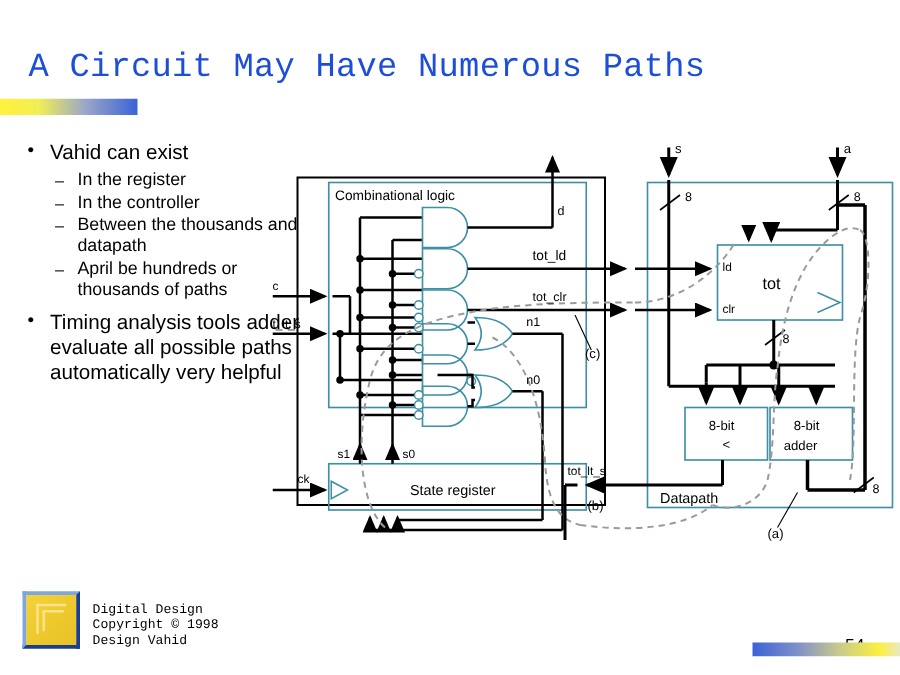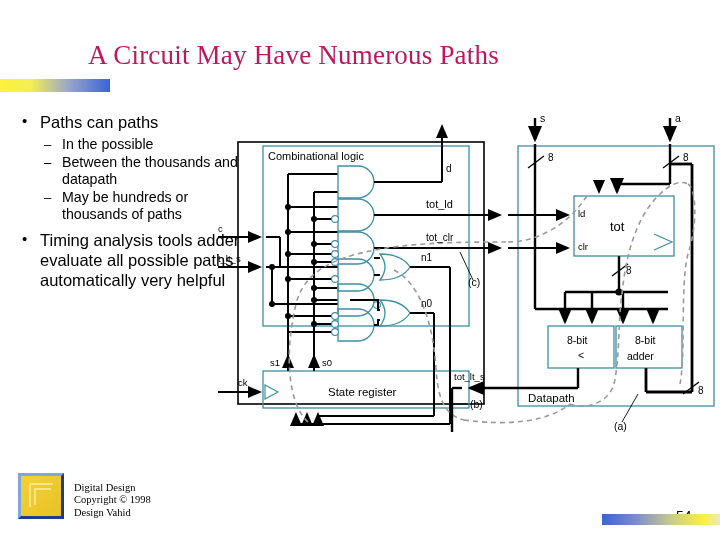--- a/index.html
+++ b/index.html
@@ -14,22 +14,22 @@
     width: 720px; height: 540px;
     background: #ffffff;
   }
   
   .title {
     position: absolute;
     left: 0; top: 40px;
     width: 587px;
     text-align: center;
     font-size: 27px;
-    color: #be185d;
-    font-family: Liberation Serif, serif;
+    color: #1d4ed8;
+    font-family: Liberation Mono, monospace;
     letter-spacing: 0.2px;
     white-space: nowrap;
   }
   .title-rule {
     position: absolute;
     left: 0px; top: 79px;
     width: 110px; height: 13px;
     background: linear-gradient(to right, #FFF23B 0%, #F2EE55 28%, #9AA7C9 62%, #3B63D6 100%);
   }
   
@@ -80,21 +80,21 @@
   }
   .logo-inner2 {
     position: absolute; left: 13px; top: 12px;
     width: 15px; height: 15px;
     border-left: 2px solid #F7E48B;
     border-top: 2px solid #F7E48B;
   }
   .credit {
     position: absolute;
     left: 74px; top: 482px;
-    font-family: Liberation Serif, serif;
+    font-family: Liberation Mono, monospace;
     font-size: 10.5px;
     line-height: 12.4px;
     color: #000;
   }
   .pagenum {
     position: absolute;
     left: 676px; top: 494px;
     font-size: 14px;
     color: #000;
     margin-top: 14px;
@@ -118,36 +118,37 @@
 <body>
 
 <div id="slide">
 
   <div class="title">A Circuit May Have Numerous Paths</div>
   <div class="title-rule"></div>
 
   <div class="bullets">
     <div class="b1">
       <span class="mark">•</span>
-      <span>Paths can paths</span>
+      <span>Vahid can exist</span>
     </div>
     <div class="b2">
       <span class="mark">–</span>
-      <span>In the possible</span>
+      <span>In the register</span>
     </div>
     <div class="b2">
       <span class="mark">–</span>
+      <span>In the controller</span>
     </div>
     <div class="b2">
       <span class="mark">–</span>
       <span>Between the thousands and datapath</span>
     </div>
     <div class="b2">
       <span class="mark">–</span>
-      <span>May be hundreds or thousands of paths</span>
+      <span>April be hundreds or thousands of paths</span>
     </div>
     <div class="b1 second">
       <span class="mark">•</span>
       <span>Timing analysis tools adder evaluate all possible paths automatically very helpful</span>
     </div>
   </div>
 
   <div id="figure">
   <svg width="502" height="330" viewBox="0 0 502 330" xmlns="http://www.w3.org/2000/svg">
     <defs>

